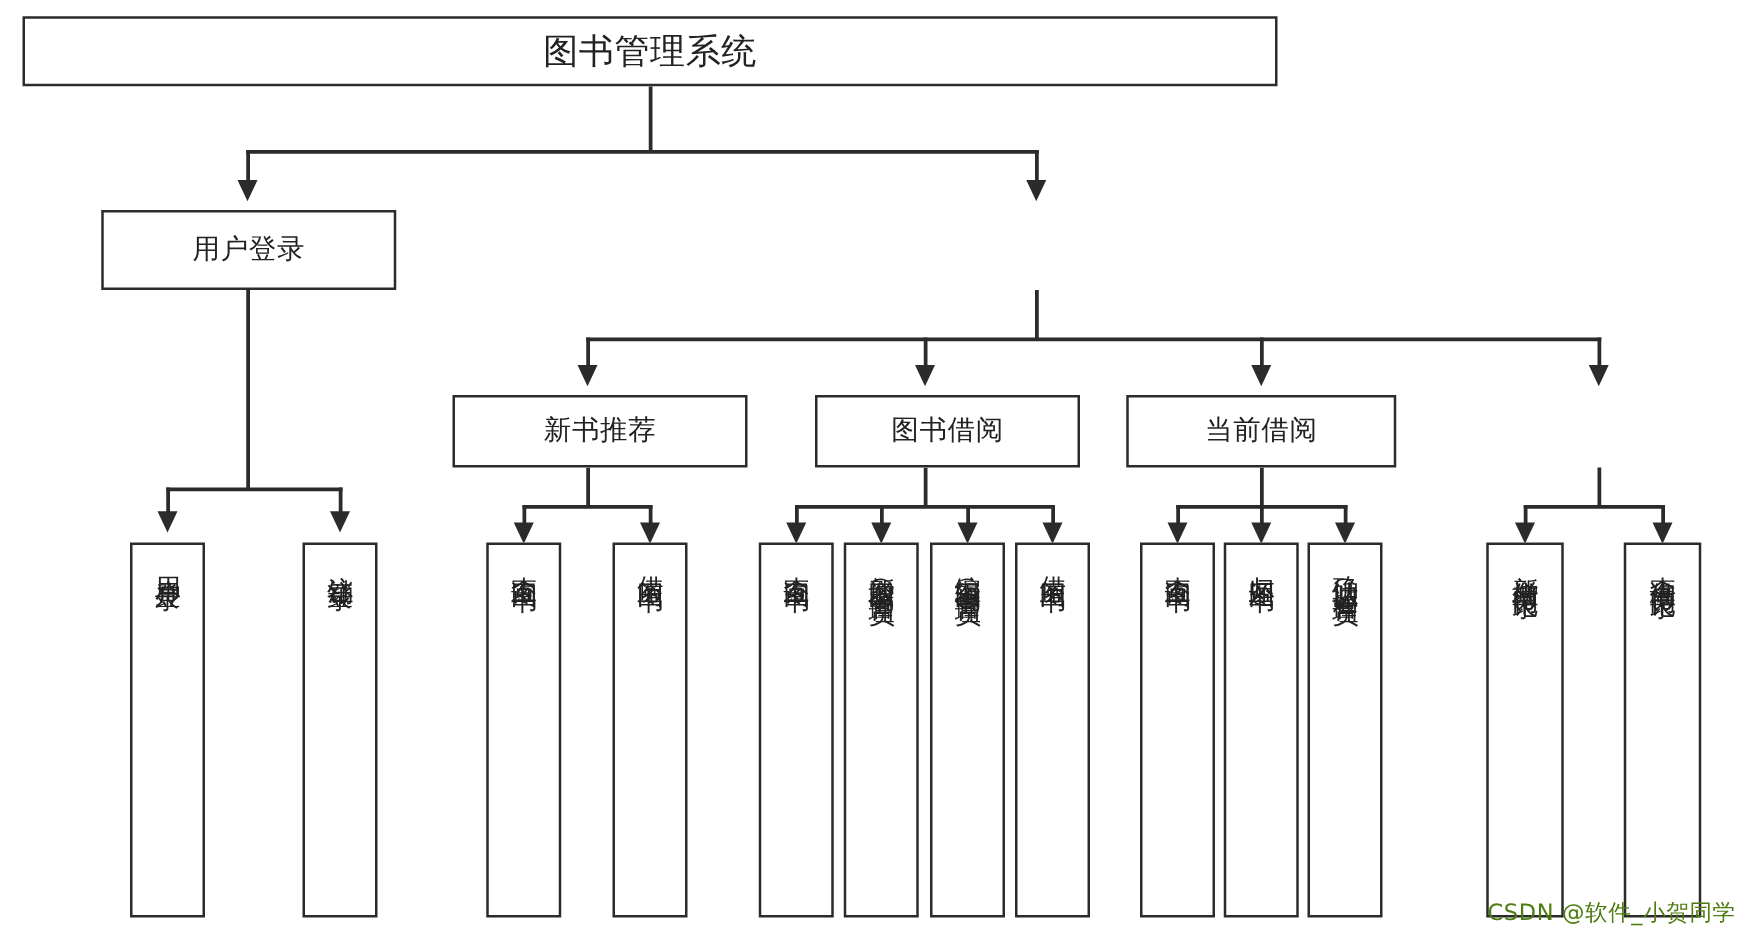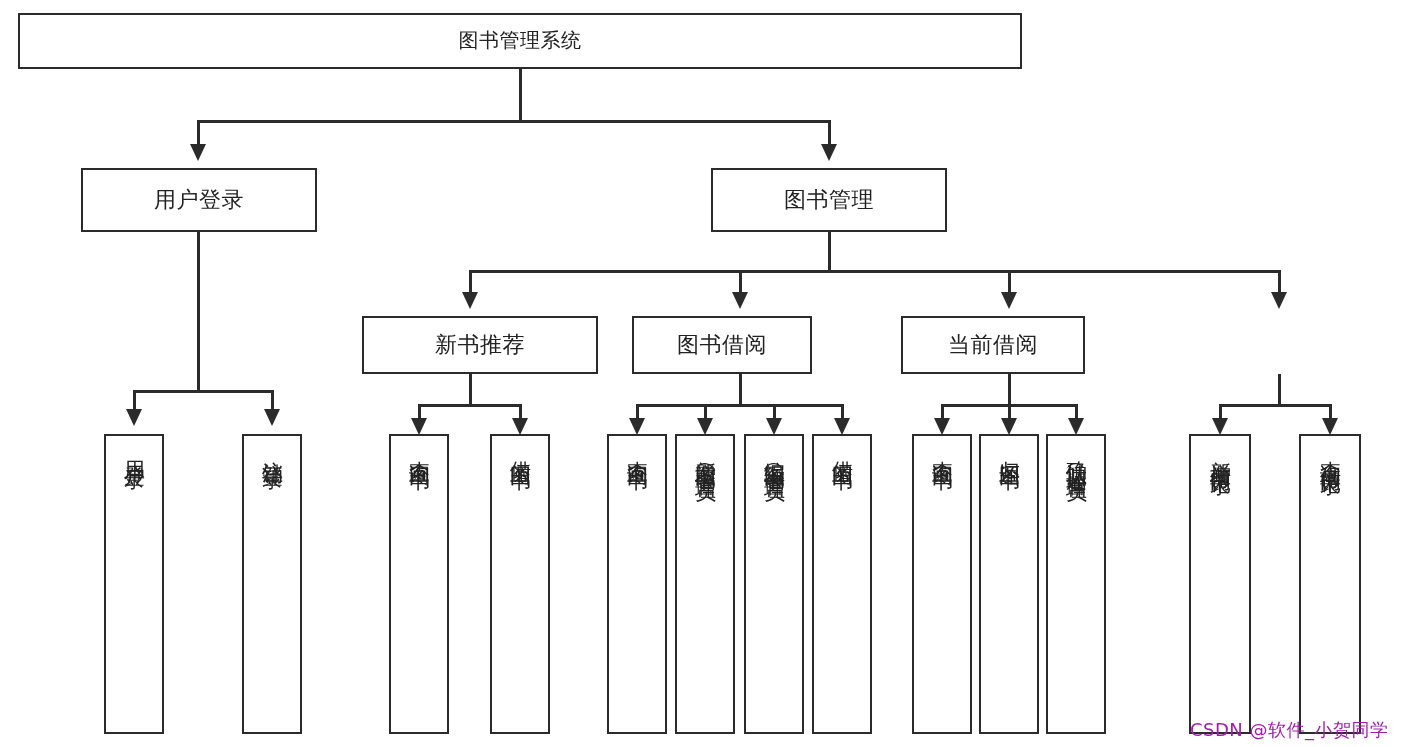--- a/index.html
+++ b/index.html
@@ -33,21 +33,21 @@
     display: block;
     line-height: 1.08;
     letter-spacing: 0.5px;
     white-space: nowrap;
   }
   
   .node.horiz .node-label {
     font-size: 22px;
   }
   .node.root .node-label {
-    font-size: 20px;
+    font-size: 28px;
   }
   
   .node.vert {
     align-items: flex-start;
     justify-content: center;
     padding-top: 8px;
   }
   .node.vert .node-label {
     font-size: 21px;
     writing-mode: vertical-rl;
@@ -69,21 +69,21 @@
     position: absolute;
     width: 0;
     height: 0;
     border-left: 8px solid transparent;
     border-right: 8px solid transparent;
     border-top: 17px solid #2b2b2b;
     z-index: 2;
   }
   .watermark {
     position: absolute;
-    color: #a21caf;
+    color: #4d7c0f;
     font-size: 18px;
     letter-spacing: 0.5px;
     white-space: nowrap;
     z-index: 5;
     pointer-events: none;
   }
 </style>
 </head>
 <body>
 
@@ -97,23 +97,20 @@
 
   <div class="edge-h" style="left:197px; top:120px; width:634px; height:3px;"></div>
 
   <div class="edge-v" style="left:197px; top:120px; width:3px; height:25px;"></div>
   <div class="arrow" style="left:190px; top:144px;"></div>
   <div class="edge-v" style="left:828px; top:120px; width:3px; height:25px;"></div>
   <div class="arrow" style="left:821px; top:144px;"></div>
 
   <div class="node horiz" style="left:81px; top:168px; width:236px; height:64px;">
     <span class="node-label">用户登录</span>
-  </div>
-  <div class="node horiz" style="left:711px; top:168px; width:236px; height:64px;">
-    <span class="node-label">图书管理</span>
   </div>
 
   <div class="edge-v" style="left:197px; top:232px; width:3px; height:160px;"></div>
   <div class="edge-h" style="left:133px; top:390px; width:141px; height:3px;"></div>
   <div class="edge-v" style="left:133px; top:390px; width:3px; height:20px;"></div>
   <div class="arrow" style="left:126px; top:409px;"></div>
   <div class="edge-v" style="left:271px; top:390px; width:3px; height:20px;"></div>
   <div class="arrow" style="left:264px; top:409px;"></div>
 
   <div class="edge-v" style="left:828px; top:232px; width:3px; height:40px;"></div>
@@ -124,24 +121,24 @@
   <div class="edge-v" style="left:739px; top:270px; width:3px; height:23px;"></div>
   <div class="arrow" style="left:732px; top:292px;"></div>
   <div class="edge-v" style="left:1008px; top:270px; width:3px; height:23px;"></div>
   <div class="arrow" style="left:1001px; top:292px;"></div>
   <div class="edge-v" style="left:1278px; top:270px; width:3px; height:23px;"></div>
   <div class="arrow" style="left:1271px; top:292px;"></div>
 
   <div class="node horiz" style="left:362px; top:316px; width:236px; height:58px;">
     <span class="node-label">新书推荐</span>
   </div>
-  <div class="node horiz" style="left:632px; top:316px; width:180px; height:58px;">
+  <div class="node horiz" style="left:652px; top:316px; width:212px; height:58px;">
     <span class="node-label">图书借阅</span>
   </div>
-  <div class="node horiz" style="left:901px; top:316px; width:184px; height:58px;">
+  <div class="node horiz" style="left:901px; top:316px; width:216px; height:58px;">
     <span class="node-label">当前借阅</span>
   </div>
 
   <div class="edge-v" style="left:469px; top:374px; width:3px; height:32px;"></div>
   <div class="edge-h" style="left:418px; top:404px; width:104px; height:3px;"></div>
   <div class="edge-v" style="left:418px; top:404px; width:3px; height:16px;"></div>
   <div class="arrow" style="left:411px; top:418px;"></div>
   <div class="edge-v" style="left:519px; top:404px; width:3px; height:16px;"></div>
   <div class="arrow" style="left:512px; top:418px;"></div>
 

